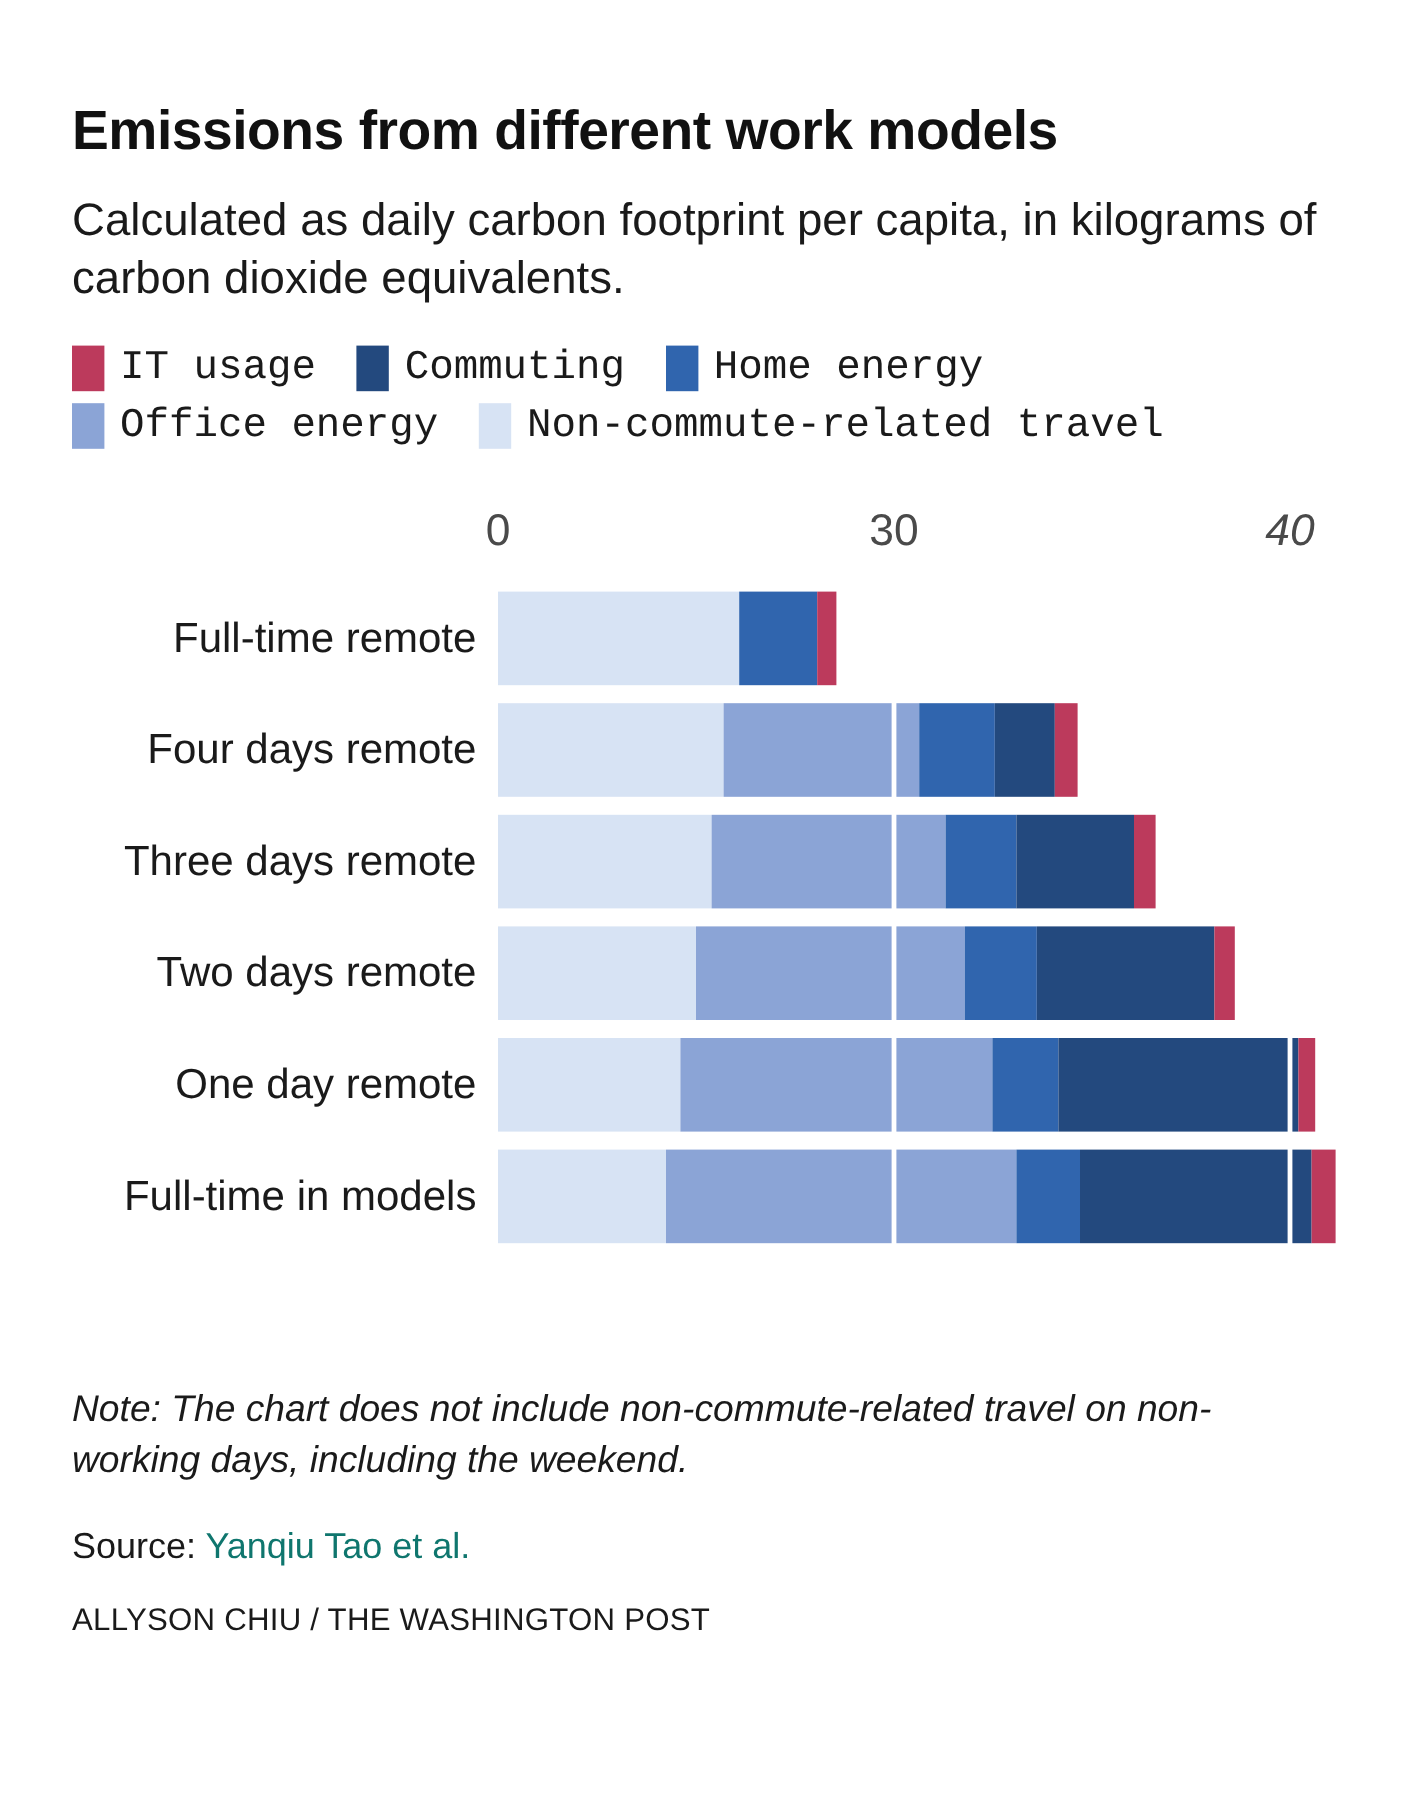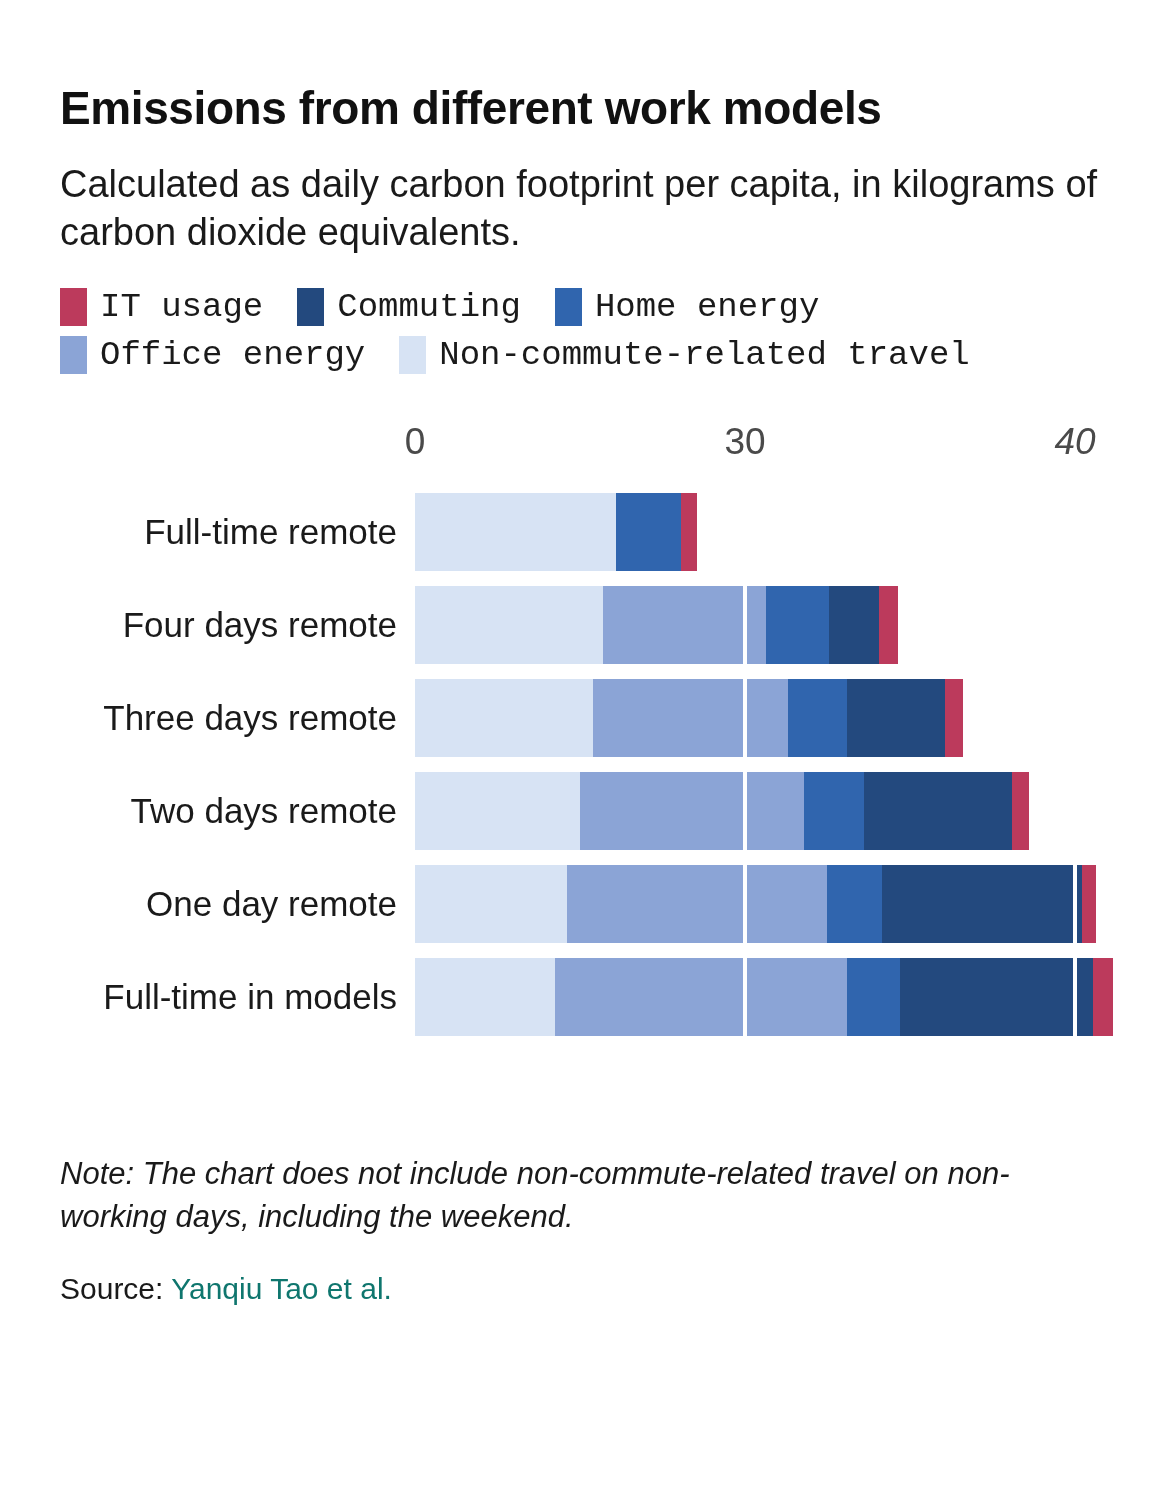--- a/index.html
+++ b/index.html
@@ -219,15 +219,16 @@
             <div class="cat-label">Full-time in models</div>
           </div>
           <div class="bar" style="left: 355px;"><span class="seg" style="background: rgb(215, 227, 244); width: 140.25px;"></span><span class="seg" style="background: rgb(139, 164, 214); width: 292.05px;"></span><span class="seg" style="background: rgb(48, 101, 174); width: 52.8px;"></span><span class="seg" style="background: rgb(35, 73, 126); width: 193.05px;"></span><span class="seg" style="background: rgb(188, 58, 92); width: 19.8px;"></span></div>
         </div>
       </div>
   </div>
 
   <div class="footer">
     <p class="note">Note: The chart does not include non-commute-related travel on non-working days, including the weekend.</p>
     <p class="source"><span>Source: </span><a href="#">Yanqiu Tao et al.</a></p>
+    <p class="credit">ALLYSON CHIU / THE WASHINGTON POST</p>
   </div>
 
 </div>
 
 </body></html>

